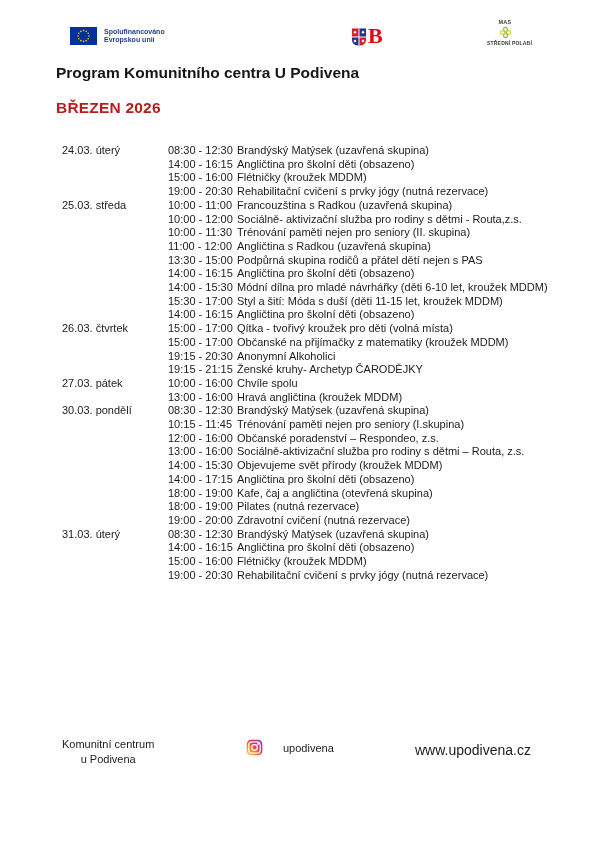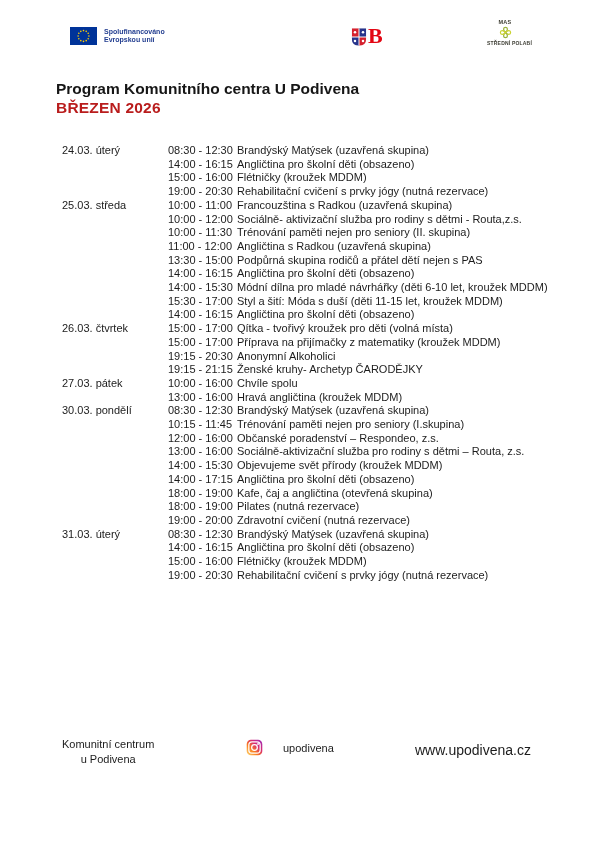--- a/index.html
+++ b/index.html
@@ -20,21 +20,21 @@
   .city-logo{position:absolute;left:351px;top:26px;display:flex;align-items:flex-start;gap:1px;}
   .coa{width:16px;height:20px;display:block;margin-top:1px;}
   .city-b{font-family:"Liberation Serif",serif;font-weight:700;font-size:22px;line-height:20px;color:#e30613;}
 
   .mas-logo{position:absolute;left:487px;top:19px;width:36px;text-align:center;color:#3d3d33;}
   .mas-top{font-size:5.5px;font-weight:700;letter-spacing:.3px;}
   .mas-icon{width:13px;height:13px;display:block;margin:1px auto 1px auto;}
   .mas-bottom{font-size:5px;font-weight:700;letter-spacing:.2px;white-space:nowrap;}
 
   
-  .doc-title{position:absolute;left:56px;top:64px;font-size:15.5px;font-weight:700;color:#161616;margin-top:16px;}
+  .doc-title{position:absolute;left:56px;top:64px;font-size:15.5px;font-weight:700;color:#161616;}
   .doc-subtitle{position:absolute;left:56px;top:99px;font-size:15.5px;font-weight:700;color:#b91c1c;letter-spacing:.2px;}
 
   
   .schedule{position:absolute;left:62px;top:144px;width:500px;}
   .sched-row{display:flex;font-size:11px;line-height:13.7px;}
   .col-date{width:106px;flex:0 0 106px;white-space:nowrap;}
   .col-time{width:69px;flex:0 0 69px;white-space:nowrap;}
   .col-activity{flex:1;white-space:nowrap;}
 
   
@@ -179,21 +179,21 @@
         <div class="col-activity">Angličtina pro školní děti (obsazeno)</div>
       </div>
       <div class="sched-row">
         <div class="col-date">26.03. čtvrtek</div>
         <div class="col-time">15:00 - 17:00</div>
         <div class="col-activity">Qítka - tvořivý kroužek pro děti (volná místa)</div>
       </div>
       <div class="sched-row">
         <div class="col-date"></div>
         <div class="col-time">15:00 - 17:00</div>
-        <div class="col-activity">Příprava na přijímačky z matematiky (kroužek MDDM)</div>
+        <div class="col-activity">Občanské na přijímačky z matematiky (kroužek MDDM)</div>
       </div>
       <div class="sched-row">
         <div class="col-date"></div>
         <div class="col-time">19:15 - 20:30</div>
         <div class="col-activity">Anonymní Alkoholici</div>
       </div>
       <div class="sched-row">
         <div class="col-date"></div>
         <div class="col-time">19:15 - 21:15</div>
         <div class="col-activity">Ženské kruhy- Archetyp ČARODĚJKY</div>

